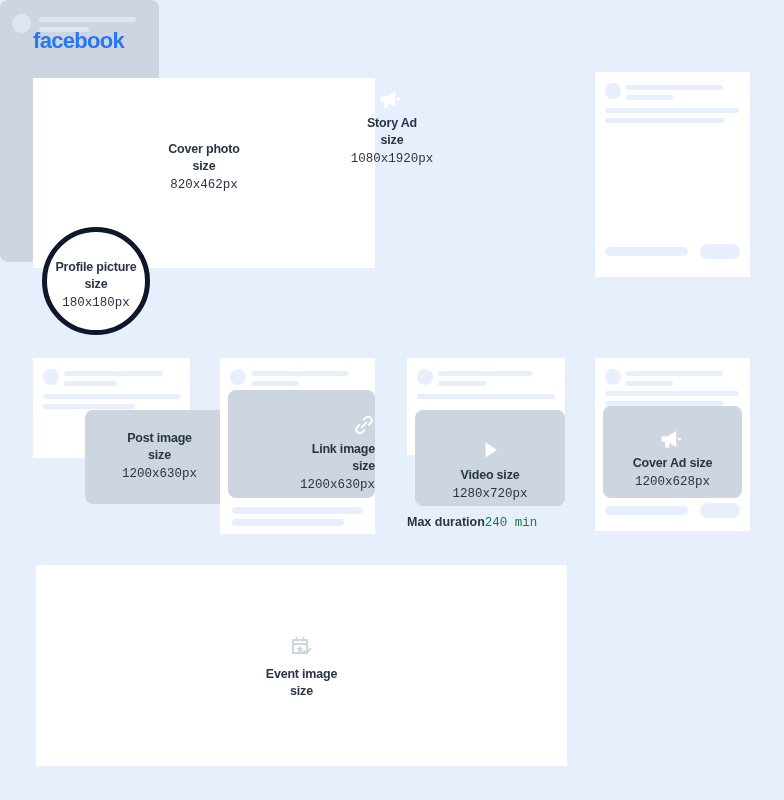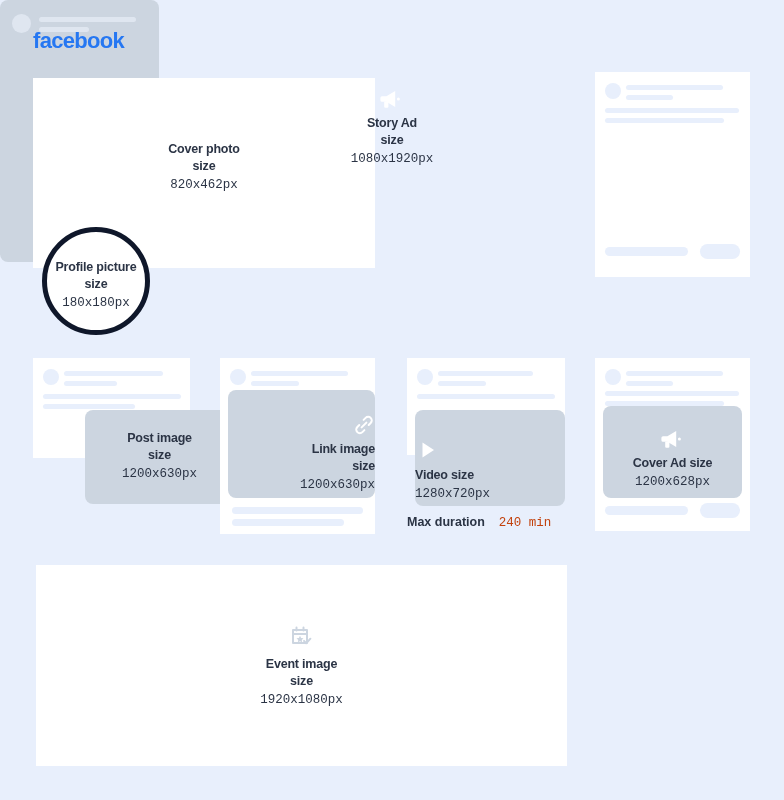--- a/index.html
+++ b/index.html
@@ -126,38 +126,37 @@
   #post-card { left: 33px; top: 358px; width: 157px; height: 100px; }
   #post-media { position: absolute; left: 8px; top: 52px; width: 149px; height: 94px; margin-left: 44px; }
   #post-text { position: absolute; left: 0; right: 0; top: 20px; text-align: center; }
 
   #link-card { left: 220px; top: 358px; width: 155px; height: 176px; }
   #link-media { position: absolute; left: 8px; top: 32px; width: 147px; height: 108px; }
   #link-text { position: absolute; left: 0; right: 0; top: 24px; text-align: right; }
 
   #video-card { left: 407px; top: 358px; width: 158px; height: 97px; }
   #video-media { position: absolute; left: 8px; top: 52px; width: 150px; height: 96px; }
-  #video-text { position: absolute; left: 0; right: 0; top: 28px; text-align: left; }
+  #video-text { position: absolute; left: 0; right: 0; top: 28px; text-align: center; }
 
   #video-duration {
     position: absolute;
     left: 407px;
     top: 512px;
     white-space: nowrap;
   }
   #video-duration .dur-label {
     color: #2b3445;
     font-weight: bold;
     font-size: 12.5px;
   }
   #video-duration .dur-value {
-    color: #c2410c;
+    color: #15803d;
     font-family: "Liberation Mono", "DejaVu Sans Mono", monospace;
     font-size: 12.5px;
-    margin-left: 14px;
   }
 
   #imagead-card { left: 595px; top: 358px; width: 155px; height: 173px; }
   #imagead-media { position: absolute; left: 8px; top: 48px; width: 139px; height: 92px; }
   #imagead-text { position: absolute; left: 0; right: 0; top: 22px; text-align: center; }
 
   
   #event-card { left: 36px; top: 565px; width: 531px; height: 201px; text-decoration: underline; }
   #event-inner {
     position: absolute;
@@ -315,17 +314,16 @@
         <svg width="28" height="28" viewBox="0 0 28 28" fill="none" aria-hidden="true">
           <path d="M5 7.5h14v13H5z" stroke="#ccd5e0" stroke-width="2" stroke-linejoin="round"></path>
           <path d="M5 11.5h14" stroke="#ccd5e0" stroke-width="2"></path>
           <path d="M8.5 5v3M15.5 5v3" stroke="#ccd5e0" stroke-width="2" stroke-linecap="round"></path>
           <path d="m12 13.2 1.1 2.2 2.4.35-1.75 1.7.41 2.4-2.16-1.14-2.16 1.14.41-2.4-1.75-1.7 2.4-.35Z" fill="#ccd5e0"></path>
           <path d="m16 18.4 2.2 2.4 4.2-4.6" stroke="#ccd5e0" stroke-width="2" stroke-linecap="round" stroke-linejoin="round"></path>
         </svg>
       </span>
       <div class="label">Event  image</div>
       <div class="label">size</div>
-      <div class="dims">1920x1080px</div>
     </div>
   </div>
 
 </div>
 
 </body></html>

